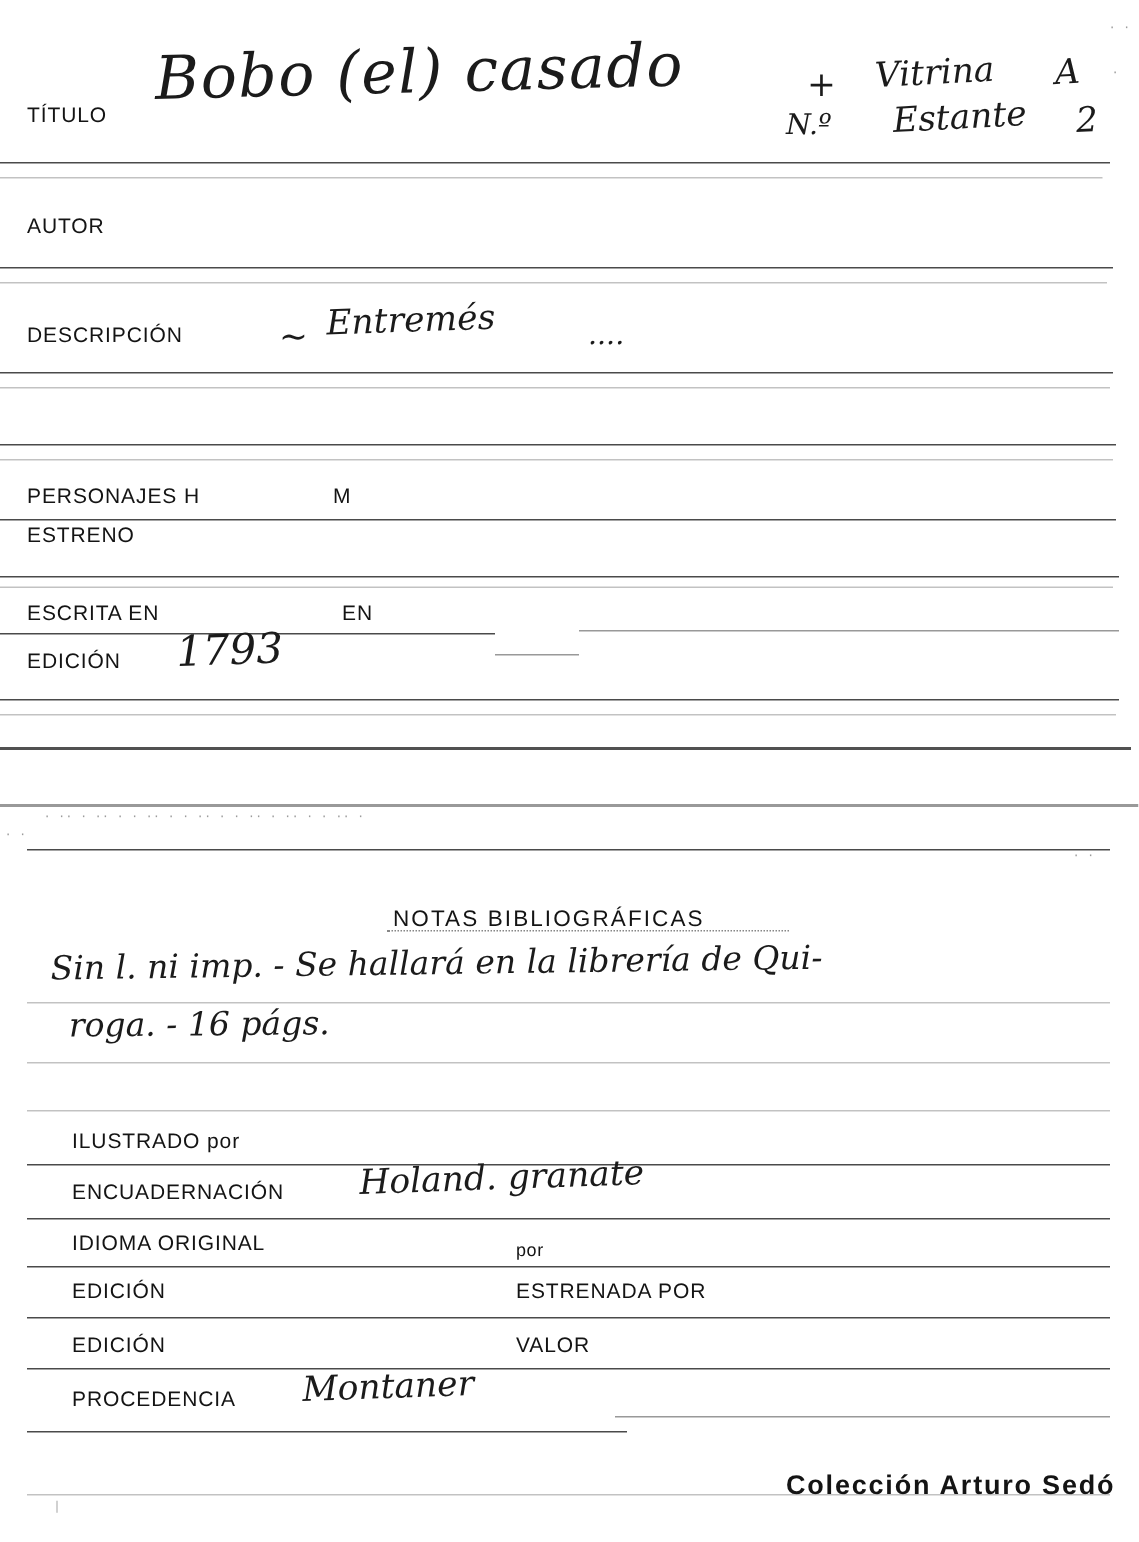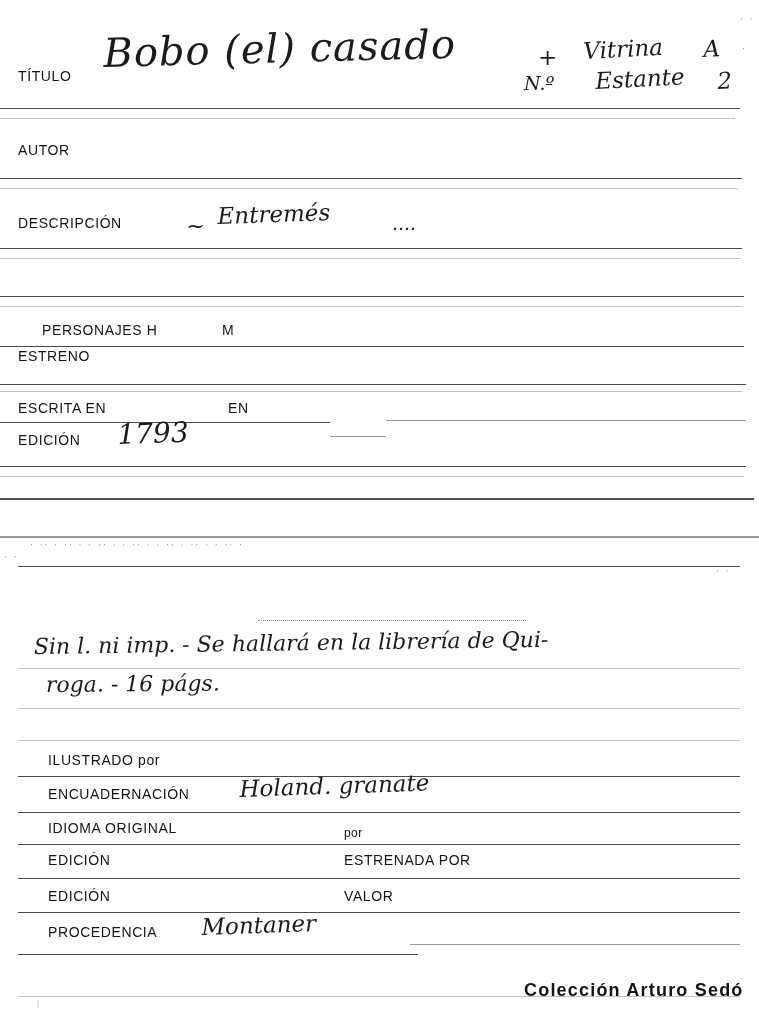--- a/index.html
+++ b/index.html
@@ -138,21 +138,21 @@
   <div class="label" style="left:18px; top:215px;">DESCRIPCIÓN</div>
   <div class="hand mid" style="left:218px; top:203px; transform: rotate(-2deg);">Entremés</div>
   <div class="hand mid" style="left:186px; top:212px;">~</div>
   <div class="hand sm" style="left:392px; top:212px;">....</div>
   <div class="rule" style="left:0px; top:248px; width:742px;"></div>
   <div class="rule faint" style="left:0px; top:258px; width:740px;"></div>
 
   <div class="rule" style="left:0px; top:296px; width:744px;"></div>
   <div class="rule faint" style="left:0px; top:306px; width:742px;"></div>
 
-  <div class="label" style="left:18px; top:322px;margin-left:24px;">PERSONAJES H</div>
+  <div class="label" style="left:18px; top:322px;">PERSONAJES H</div>
   <div class="label" style="left:222px; top:322px;">M</div>
   <div class="rule" style="left:0px; top:346px; width:744px;"></div>
 
   <div class="label" style="left:18px; top:348px;text-align:center;">ESTRENO</div>
   <div class="rule" style="left:0px; top:384px; width:746px;"></div>
   <div class="rule faint" style="left:0px; top:391px; width:742px;"></div>
 
   <div class="label" style="left:18px; top:400px;">ESCRITA EN</div>
   <div class="label" style="left:228px; top:400px;">EN</div>
   <div class="rule" style="left:0px; top:422px; width:330px;"></div>
@@ -168,20 +168,21 @@
 
   <div class="gap" style="top:500px; height:34px;"></div>
 
   <div class="card-top-border" style="top:536px;"></div>
   <div class="speckle" style="left:30px; top:540px;">·  ·· ·  ·· ·   ·  ·· ·  ·  ·· ·   ·  ··  ·   ·· ·  ·  ·· ·</div>
   <div class="speckle" style="left:4px; top:552px;">· ·</div>
   <div class="speckle" style="left:716px; top:566px;">· ·</div>
 
   <div class="rule" style="left:18px; top:566px; width:722px;"></div>
 
+  <div class="label tiny" style="left:262px; top:604px; font-size:15px; letter-spacing:1.4px;">NOTAS BIBLIOGRÁFICAS</div>
   <div class="rule dotted" style="left:258px; top:620px; width:268px;"></div>
 
   <div class="hand sm" style="left:34px; top:634px; font-size:22px; transform: rotate(-0.8deg);">Sin l. ni imp. - Se hallará en la librería de Qui-</div>
   <div class="rule faint" style="left:18px; top:668px; width:722px;"></div>
   <div class="hand sm" style="left:46px; top:672px; font-size:22px; transform: rotate(-0.5deg);">roga. - 16 págs.</div>
   <div class="rule faint" style="left:18px; top:708px; width:722px;"></div>
   <div class="rule faint" style="left:18px; top:740px; width:722px;"></div>
 
   <div class="label" style="left:48px; top:752px;">ILUSTRADO por</div>
   <div class="rule" style="left:18px; top:776px; width:722px;"></div>

